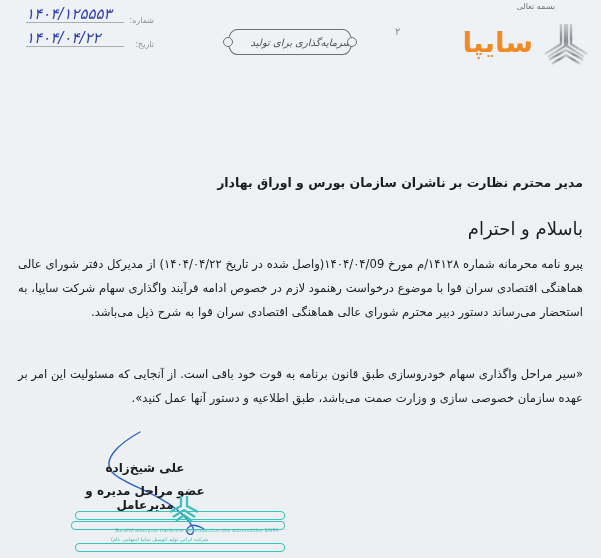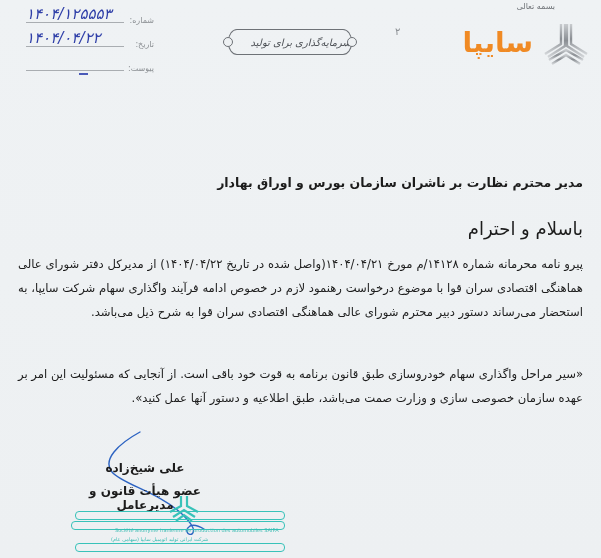--- a/index.html
+++ b/index.html
@@ -72,25 +72,20 @@
     <div class="meta-row">
       <div class="meta-line"></div>
       <span class="meta-value">۱۴۰۴/۱۲۵۵۵۳</span>
       <span class="meta-label">شماره:</span>
     </div>
     <div class="meta-row">
       <div class="meta-line"></div>
       <span class="meta-value">۱۴۰۴/۰۴/۲۲</span>
       <span class="meta-label">تاریخ:</span>
     </div>
-    <div class="meta-row">
-      <div class="meta-line"></div>
-      <span class="meta-dash"></span>
-      <span class="meta-label">پیوست:</span>
-    </div>
   </div>
 
   <div class="bismillah">بسمه تعالی</div>
   <div class="slogan-box">
     <span>سرمایه‌گذاری برای تولید</span>
   </div>
   <div class="tiny-mark">۲</div>
 
   <div class="logo">
     <span class="logo-text">سایپا</span>
@@ -108,28 +103,28 @@
         <path d="M30 4 L30 24 L46 34"></path>
         <path d="M26 4 L26 26 L43 37"></path>
         <path d="M8 40 L25 30 L42 40"></path>
         <path d="M11 44 L25 35 L39 44"></path>
       </g>
     </svg>
   </div>
 
   <div class="content addr2">مدیر محترم نظارت بر ناشران سازمان بورس و اوراق بهادار</div>
   <div class="content greeting">باسلام و احترام</div>
-  <div class="content para p1">پیرو نامه محرمانه شماره ۱۴۱۲۸/م مورخ ۱۴۰۴/۰۴/۲۱(واصل شده در تاریخ ۱۴۰۴/۰۴/۲۲) از مدیرکل دفتر شورای عالی هماهنگی اقتصادی سران قوا با موضوع درخواست رهنمود لازم در خصوص ادامه فرآیند واگذاری سهام شرکت سایپا، به استحضار می‌رساند دستور دبیر محترم شورای عالی هماهنگی اقتصادی سران قوا به شرح ذیل می‌باشد.</div>
+  <div class="content para p1">پیرو نامه محرمانه شماره ۱۴۱۲۸/م مورخ ۱۴۰۴/۰۴/09(واصل شده در تاریخ ۱۴۰۴/۰۴/۲۲) از مدیرکل دفتر شورای عالی هماهنگی اقتصادی سران قوا با موضوع درخواست رهنمود لازم در خصوص ادامه فرآیند واگذاری سهام شرکت سایپا، به استحضار می‌رساند دستور دبیر محترم شورای عالی هماهنگی اقتصادی سران قوا به شرح ذیل می‌باشد.</div>
   <div class="content para p2">«سیر مراحل واگذاری سهام خودروسازی طبق قانون برنامه به قوت خود باقی است. از آنجایی که مسئولیت این امر بر عهده سازمان خصوصی سازی و وزارت صمت می‌باشد، طبق اطلاعیه و دستور آنها عمل کنید».</div>
 
   <svg class="signature-stroke" viewBox="0 0 110 110">
     <path d="M40 2 C 18 14, 2 30, 12 42 C 22 54, 58 62, 82 84 C 92 94, 96 100, 92 104 C 88 106, 84 100, 90 96 C 94 94, 99 96, 104 99" fill="none" stroke="#2c63c2" stroke-width="1.4" stroke-linecap="round"></path>
   </svg>
   <div class="sig sig-name">علی شیخ‌زاده</div>
-  <div class="sig sig-title">عضو هیأت قانون و مدیرعامل</div>
+  <div class="sig sig-title">عضو مراحل مدیره و مدیرعامل</div>
 
   <div class="stamp">
     <svg class="stamp-logo" viewBox="0 0 34 26">
       <g fill="none" stroke="#38c2b9" stroke-width="2.2">
         <path d="M14 1 L14 11 L3 17"></path>
         <path d="M20 1 L20 11 L31 17"></path>
         <path d="M6 22 L17 15 L28 22"></path>
         <path d="M9 26 L17 20 L25 26"></path>
       </g>
     </svg>

